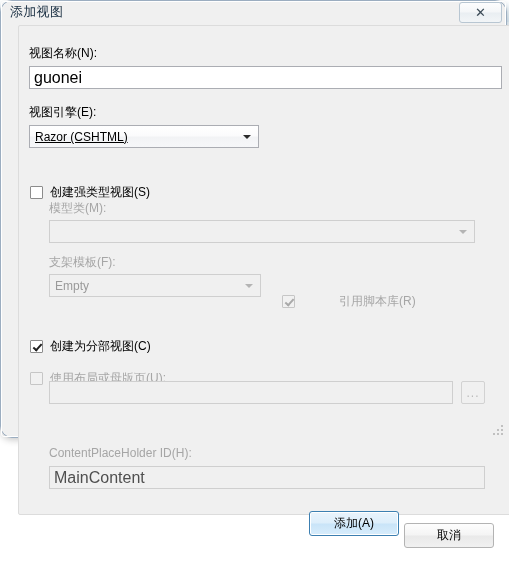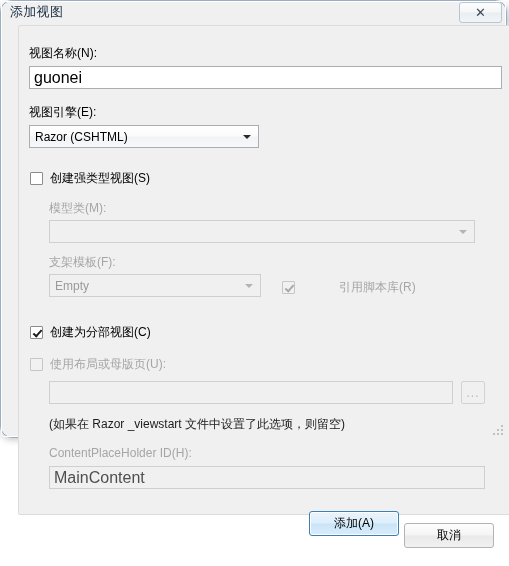--- a/index.html
+++ b/index.html
@@ -191,20 +191,21 @@
     border-left: 4px solid transparent;
     border-right: 4px solid transparent;
     border-top: 4px solid #2a2a2a;
   }
   .combobox.disabled .arrow { border-top-color: #b4b4b4; }
 
   .checkrow {
     display: flex;
     align-items: center;
     gap: 7px;
+    margin-top: 14px;
   }
   .checkbox {
     width: 13px; height: 13px;
     background: #ffffff;
     border: 1px solid #8c8c8c;
     box-sizing: border-box;
     position: relative;
     flex: none;
     border-radius: 1px;
   }
@@ -312,21 +313,21 @@
     <div class="row" style="left:10px; top:19px;">
       <span class="field-label">视图名称(N):</span>
     </div>
     <div class="textbox" style="position:absolute; left:10px; top:40px; width:473px; height:23px;">
       <span>guonei</span>
     </div>
 
     <div class="row" style="left:10px; top:78px;">
       <span class="field-label">视图引擎(E):</span>
     </div>
-    <div class="combobox" style="position:absolute; left:10px; top:99px; width:230px; height:23px;">
+    <div class="combobox" style="position:absolute; left:10px; top:99px; width:230px; height:23px;text-decoration:underline;">
       <span>Razor (CSHTML)</span>
       <span class="arrow"></span>
     </div>
 
     <div class="checkrow" style="position:absolute; left:11px; top:144px;">
       <span class="checkbox"></span>
       <span class="check-label">创建强类型视图(S)</span>
     </div>
 
     <div class="row" style="left:30px; top:174px;">
@@ -360,21 +361,20 @@
       <span class="check-label disabled">使用布局或母版页(U):</span>
     </div>
 
     <div class="textbox disabled" style="position:absolute; left:30px; top:355px; width:404px; height:23px;">
       <span></span>
     </div>
     <div class="browse-btn" style="position:absolute; left:442px; top:355px; width:24px; height:23px;">
       <span>...</span>
     </div>
 
-    <div class="hint-text" style="position:absolute; left:30px; top:390px;">(如果在 Razor _viewstart 文件中设置了此选项，则留空)</div>
 
     <div class="row" style="left:30px; top:420px;">
       <span class="field-label disabled">ContentPlaceHolder ID(H):</span>
     </div>
     <div class="textbox disabled" style="position:absolute; left:30px; top:440px; width:436px; height:23px; color:#4f4f4f;">
       <span>MainContent</span>
     </div>
 
   </div>
 

